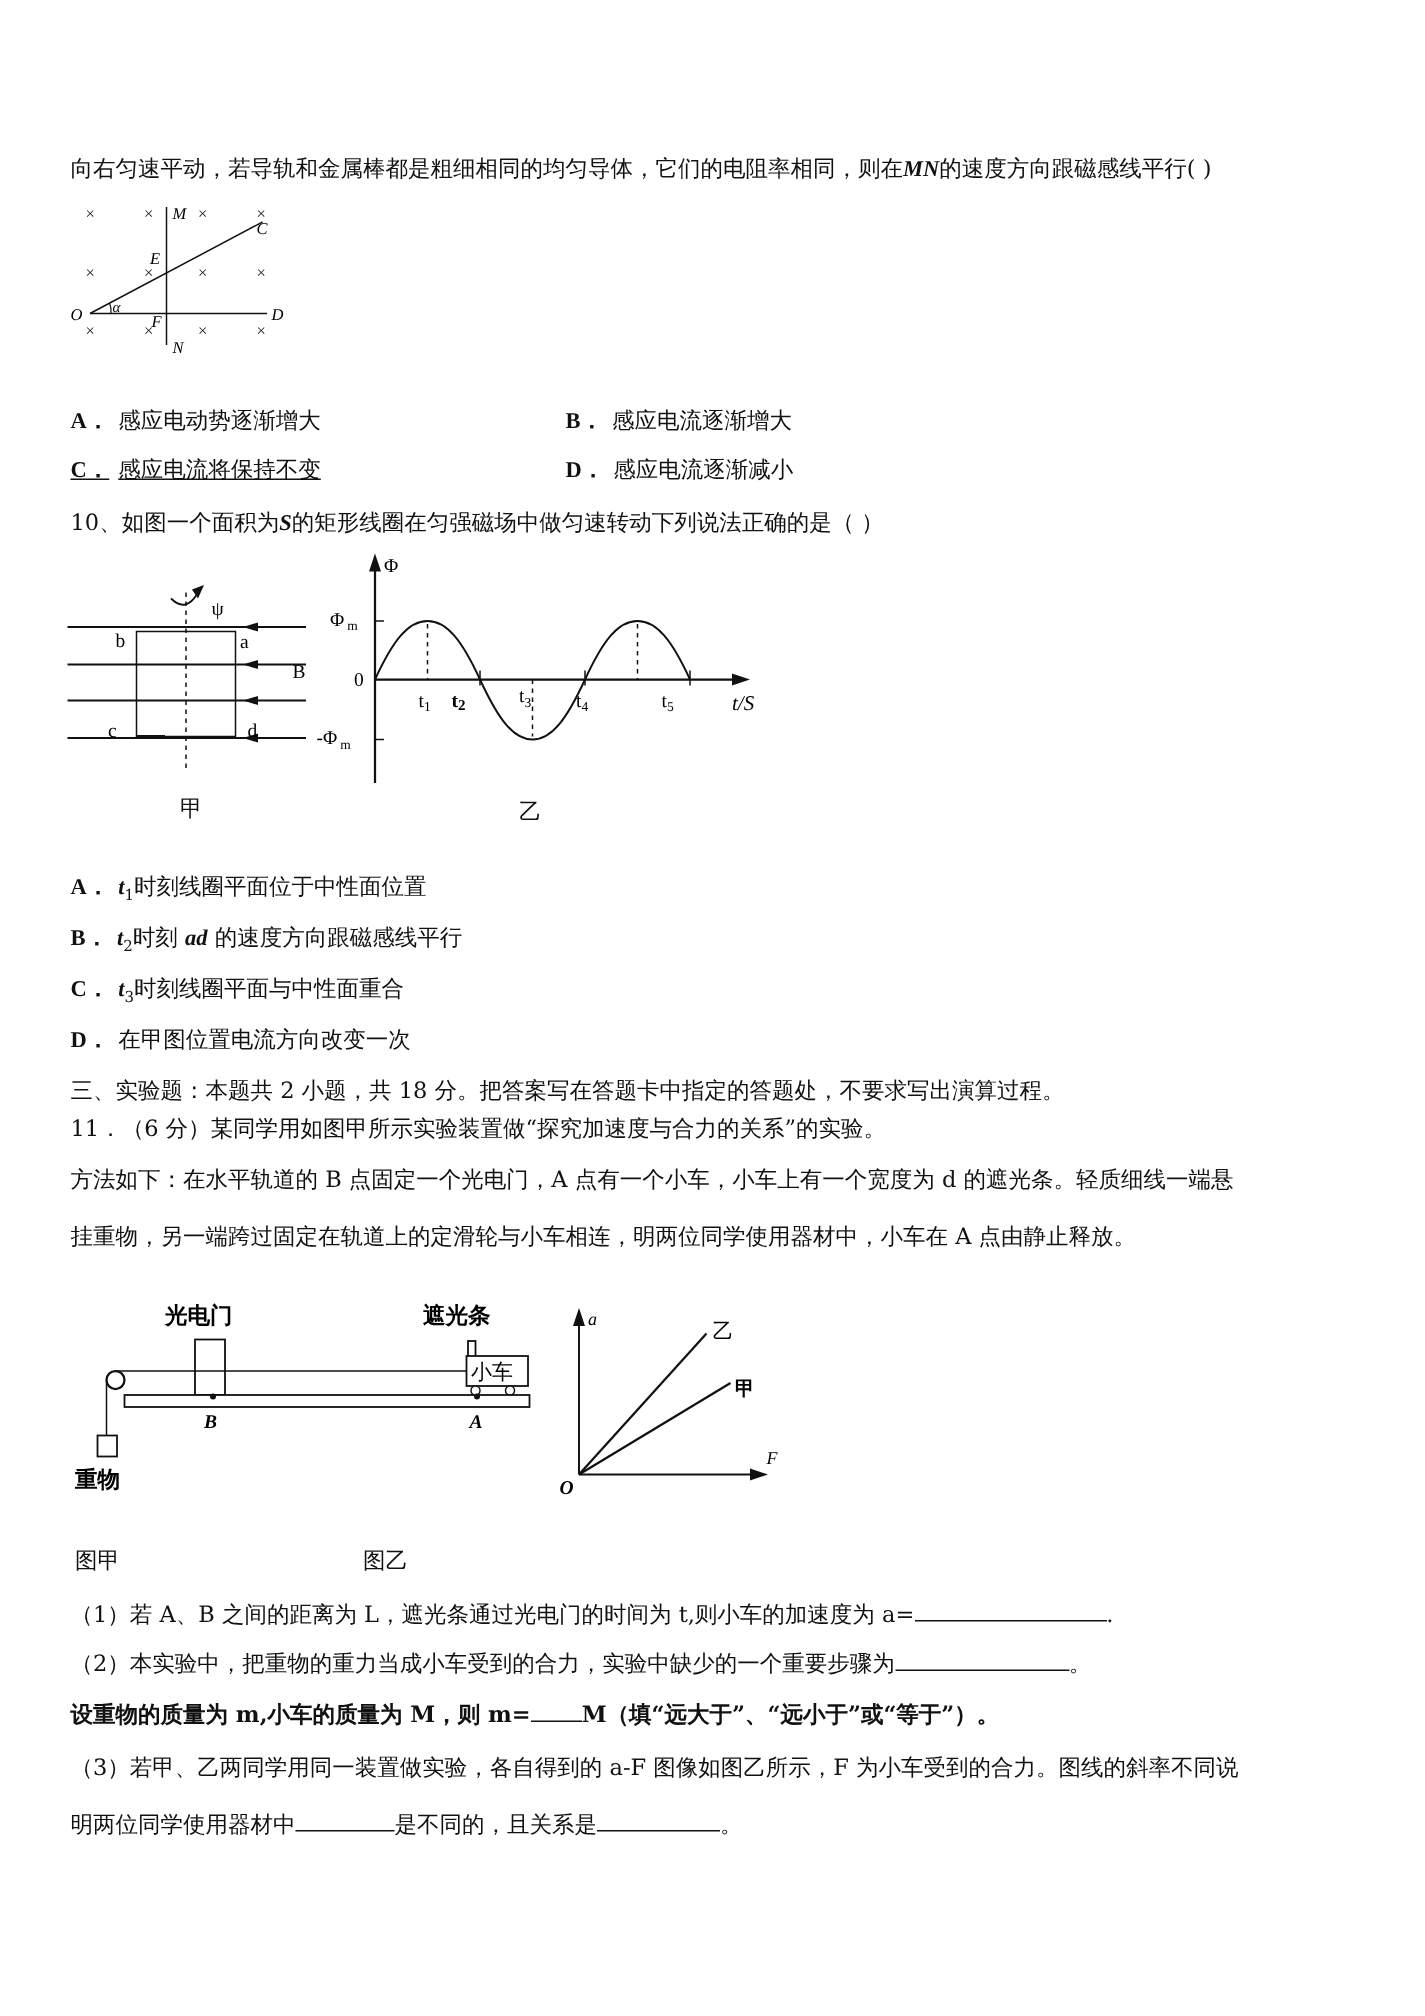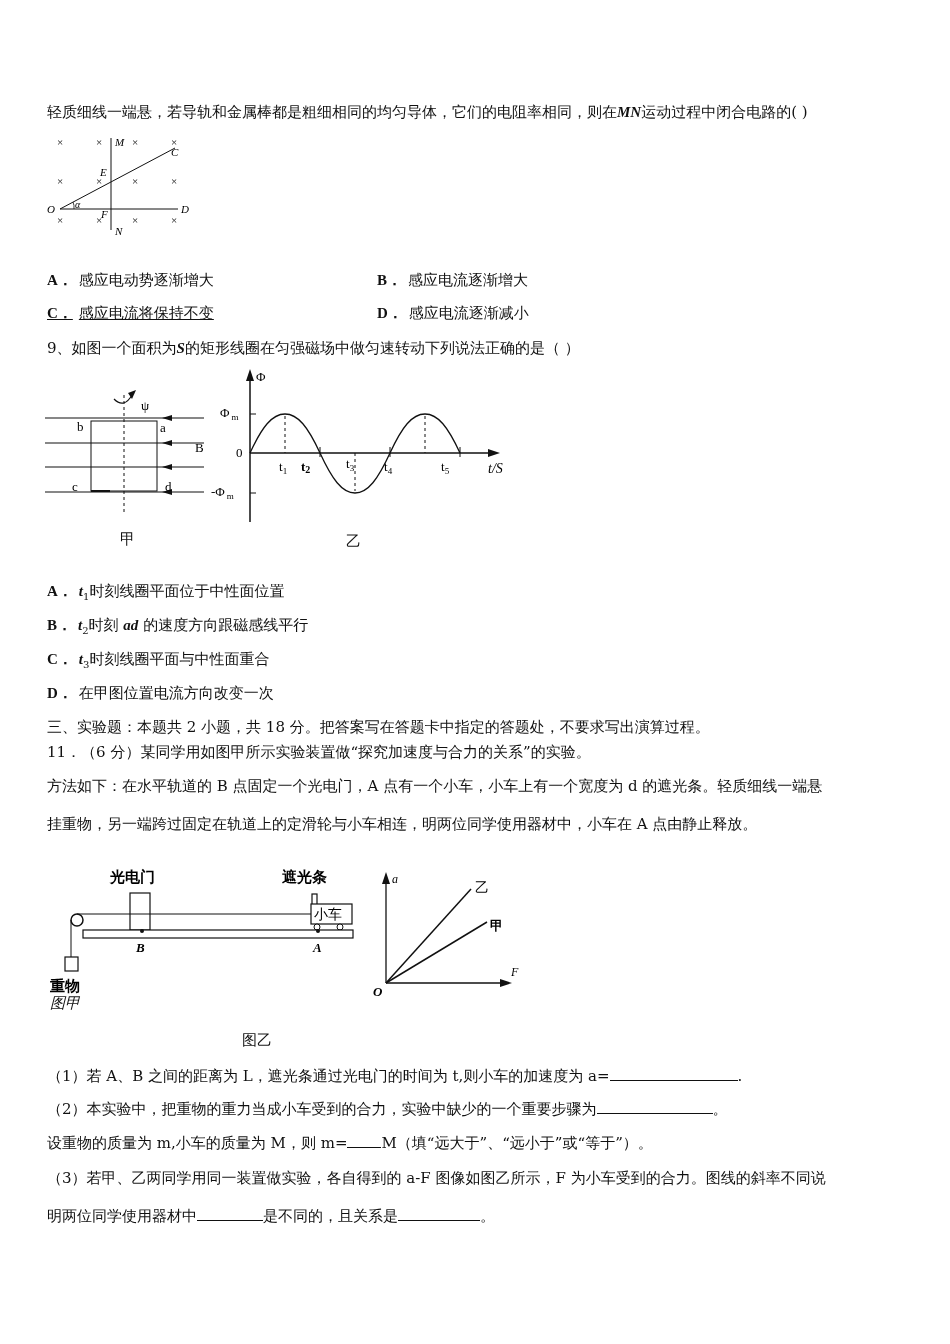--- a/index.html
+++ b/index.html
@@ -16,21 +16,21 @@
   i.v { font-family: "Liberation Serif", serif; font-style: italic; font-weight: bold; margin-top: 28px; }
   sub { font-size: 10px; }
   .blank { display: inline-block; border-bottom: 1px solid #111; height: 14px; vertical-align: baseline; }
   svg text { font-family: "Liberation Serif", serif; }
   .cap { position: absolute; font-size: 15px; }
 </style>
 </head>
 <body>
 
 <div class="line" style="top:102px;">
-  <span>轻质细线一端悬，若导轨和金属棒都是粗细相同的均匀导体，它们的电阻率相同，则在</span><i class="v">MN</i><span>运动过程中闭合电路的(    )</span>
+  <span>向右匀速平动，若导轨和金属棒都是粗细相同的均匀导体，它们的电阻率相同，则在</span><i class="v">MN</i><span>的速度方向跟磁感线平行(    )</span>
 </div>
 
 <svg class="abs" style="left:44px;top:134px;" width="160" height="110" viewBox="0 0 160 110">
   <g font-size="11" fill="#111">
     <text x="13" y="12">×</text>
       <text x="52" y="12">×</text>
       <text x="88" y="12">×</text>
       <text x="127" y="12">×</text>
     <text x="13" y="51">×</text>
       <text x="52" y="51">×</text>
@@ -54,21 +54,21 @@
   <text x="137" y="79" font-size="11" font-style="italic">D</text>
   <text x="71" y="101" font-size="11" font-style="italic">N</text>
 </svg>
 
 <div class="opt" style="left:47px;top:270px;"><b>A．</b><span>感应电动势逐渐增大</span></div>
 <div class="opt" style="left:377px;top:270px;"><b>B．</b><span>感应电流逐渐增大</span></div>
 <div class="opt" style="left:47px;top:303px;text-decoration:underline;"><b>C．</b><span>感应电流将保持不变</span></div>
 <div class="opt" style="left:377px;top:303px;"><b>D．</b><span>感应电流逐渐减小</span></div>
 
 <div class="line" style="top:338px;">
-  <span>9、如图一个面积为</span><i class="v">S</i><span>的矩形线圈在匀强磁场中做匀速转动下列说法正确的是（        ）</span>
+  <span>10、如图一个面积为</span><i class="v">S</i><span>的矩形线圈在匀强磁场中做匀速转动下列说法正确的是（        ）</span>
 </div>
 
 <svg class="abs" style="left:44px;top:385px;" width="170" height="130" viewBox="0 0 170 130">
   <defs>
     <marker id="arr" markerWidth="8" markerHeight="6" refX="7" refY="3" orient="auto">
       <path d="M0 0 L8 3 L0 6 Z" fill="#111"></path>
     </marker>
   </defs>
   <line x1="1" y1="33" x2="160" y2="33" stroke="#111" stroke-width="1.2"></line>
   <line x1="1" y1="58" x2="160" y2="58" stroke="#111" stroke-width="1.2"></line>
@@ -157,28 +157,28 @@
   <path d="M135 119 L147 123 L135 127 Z" fill="#111"></path>
   <line x1="21" y1="123" x2="106" y2="29" stroke="#111" stroke-width="1.5"></line>
   <line x1="21" y1="123" x2="122" y2="62" stroke="#111" stroke-width="1.5"></line>
   <text x="27" y="23" font-size="12" font-style="italic">a</text>
   <text x="146" y="116" font-size="12" font-style="italic">F</text>
   <text x="8" y="136" font-size="13" font-style="italic" font-weight="bold">O</text>
   <text x="110" y="32" font-size="14" font-family="DejaVu Sans, sans-serif">乙</text>
   <text x="125" y="70" font-size="13" font-weight="bold" font-family="DejaVu Sans, sans-serif">甲</text>
 </svg>
 
-<div class="cap" style="left:50px;top:994px;font-style:italic;">图甲</div>
+<div class="cap" style="left:50px;top:1031px;">图甲</div>
 <div class="cap" style="left:210px;top:1031px;margin-left:32px;">图乙</div>
 
 <div class="line" style="top:1066px;">
   <span>（1）若 A、B 之间的距离为 L，遮光条通过光电门的时间为 t,则小车的加速度为 a=</span><span class="blank" style="width:128px;"></span><span>.</span>
 </div>
 <div class="line" style="top:1099px;">
   <span>（2）本实验中，把重物的重力当成小车受到的合力，实验中缺少的一个重要步骤为</span><span class="blank" style="width:116px;"></span><span>。</span>
 </div>
-<div class="line" style="top:1133px;">
+<div class="line" style="top:1133px;font-weight:bold;">
   <span>设重物的质量为 m,小车的质量为 M，则 m=</span><span class="blank" style="width:34px;"></span><span>M（填“远大于”、“远小于”或“等于”）。</span>
 </div>
 <div class="line" style="top:1168px;">（3）若甲、乙两同学用同一装置做实验，各自得到的 a-F 图像如图乙所示，F 为小车受到的合力。图线的斜率不同说</div>
 <div class="line" style="top:1206px;">
   <span>明两位同学使用器材中</span><span class="blank" style="width:66px;"></span><span>是不同的，且关系是</span><span class="blank" style="width:82px;"></span><span>。</span>
 </div>
 
 </body></html>

